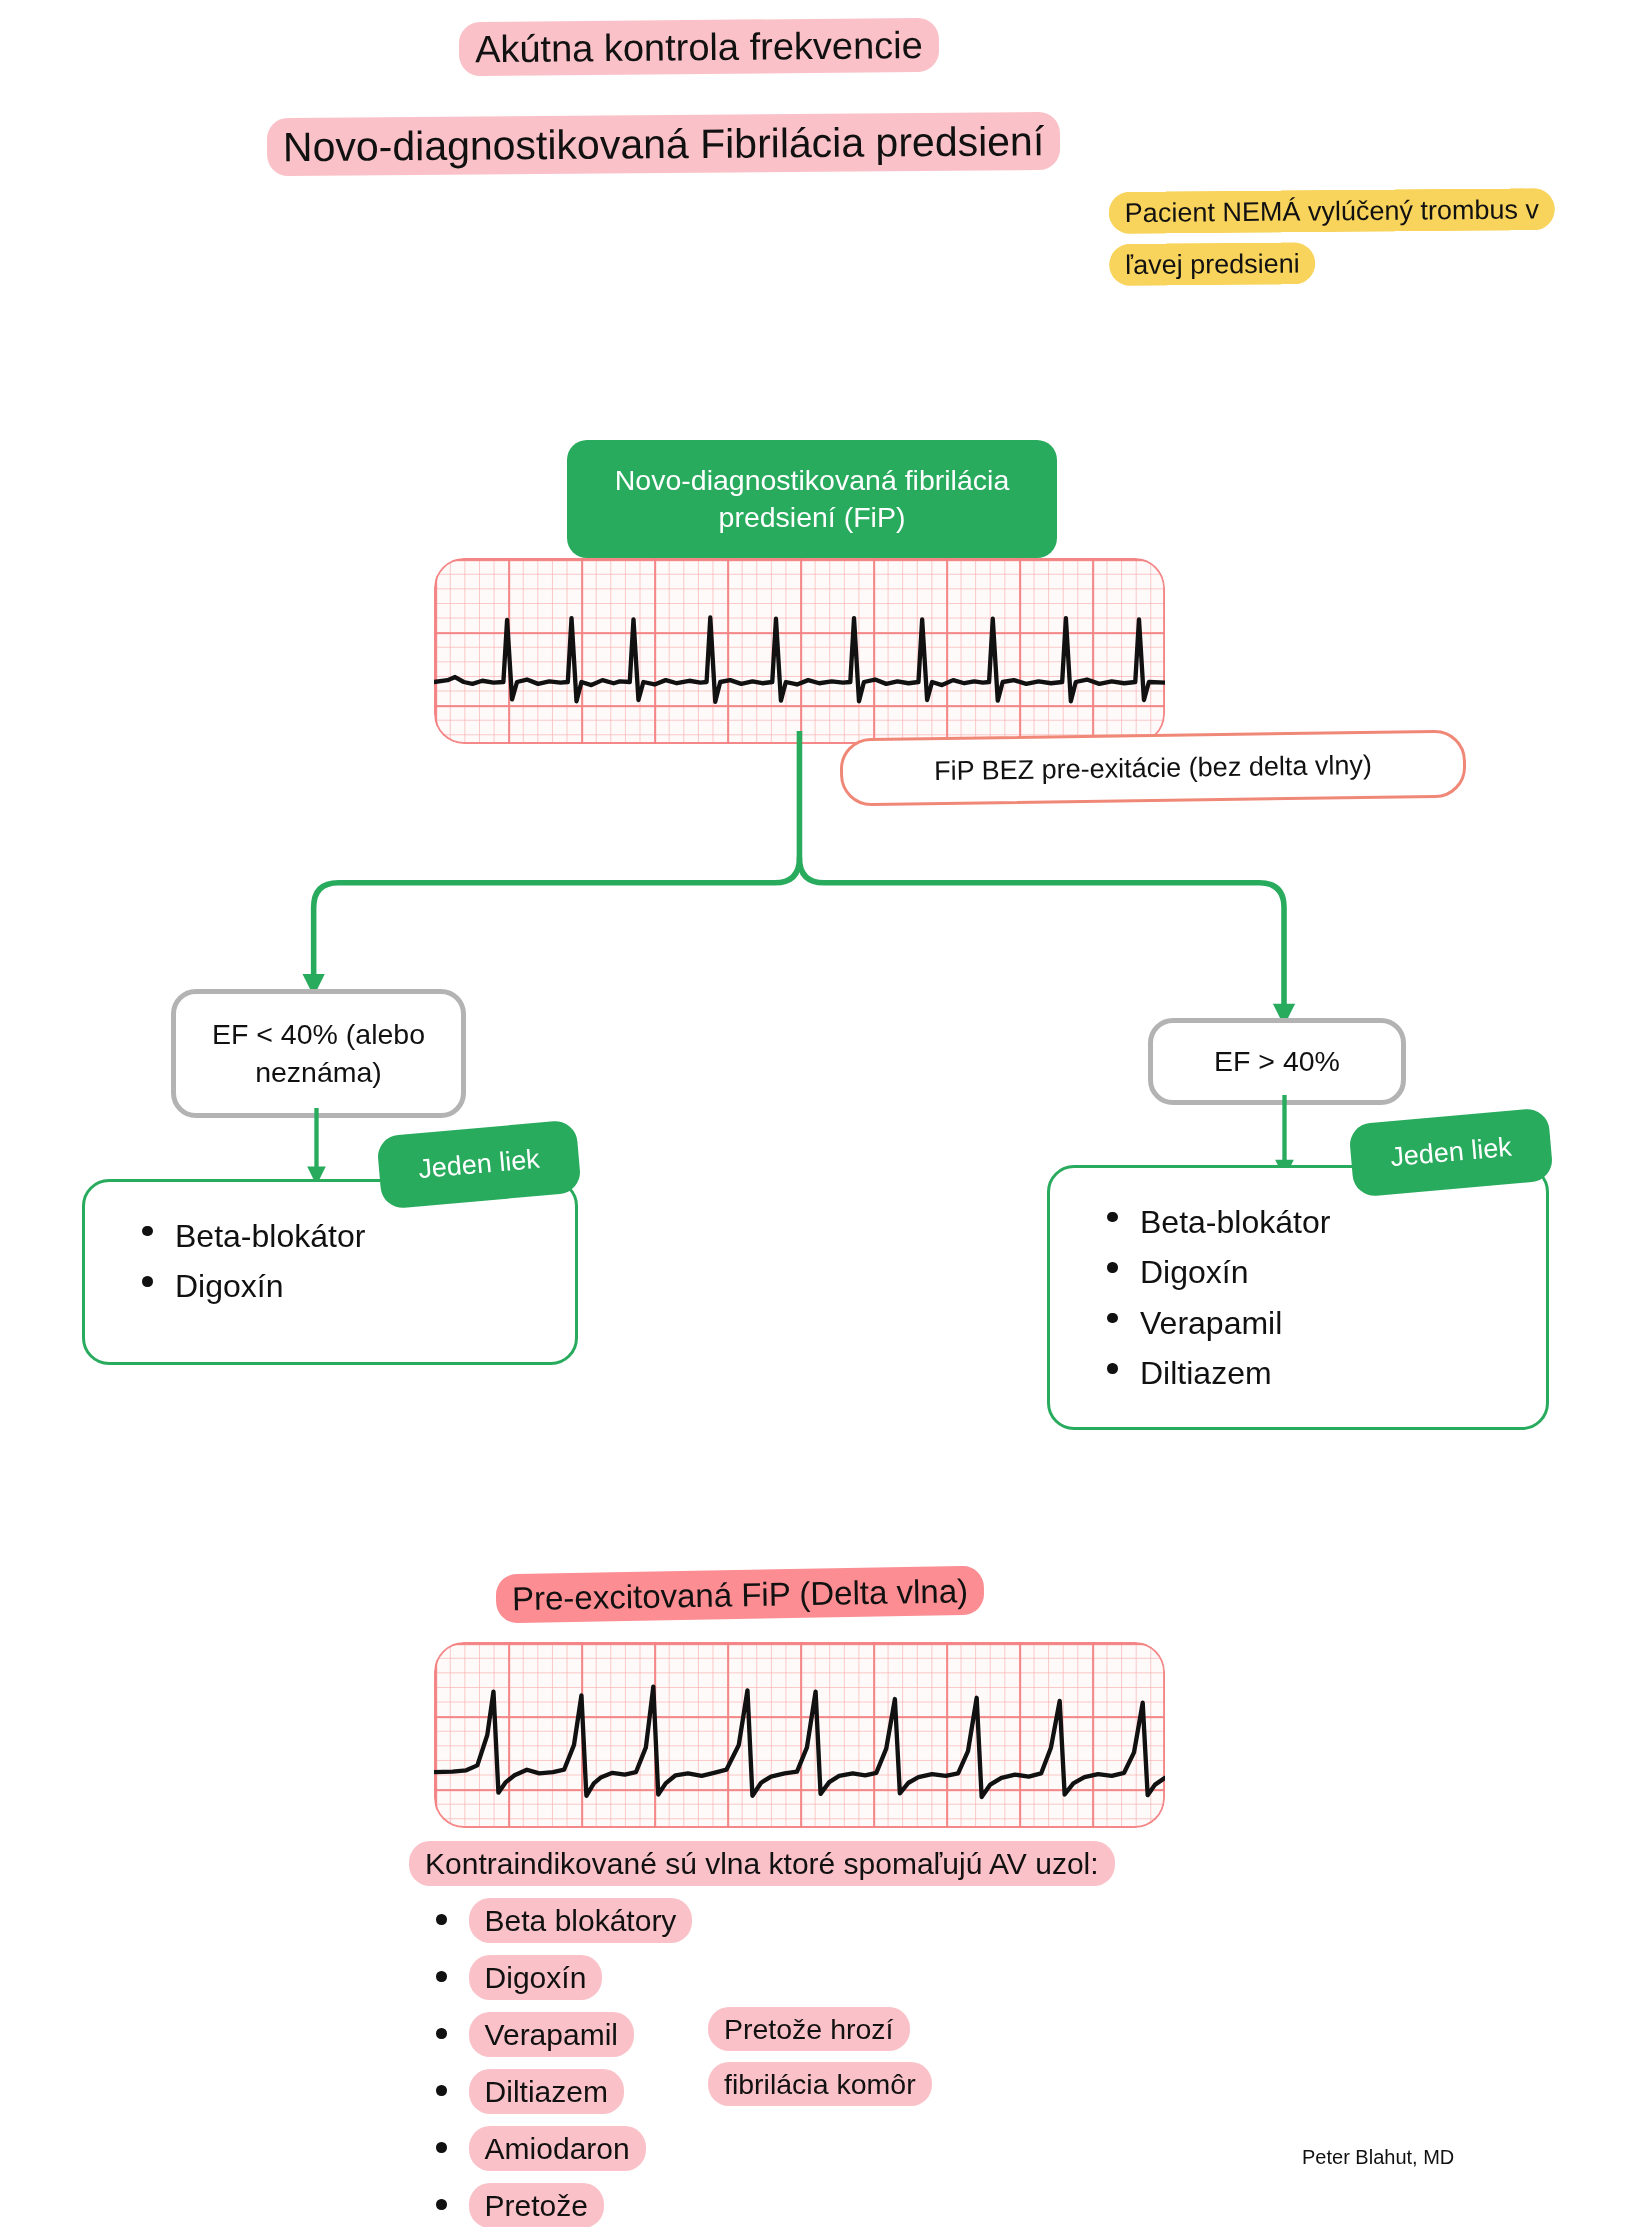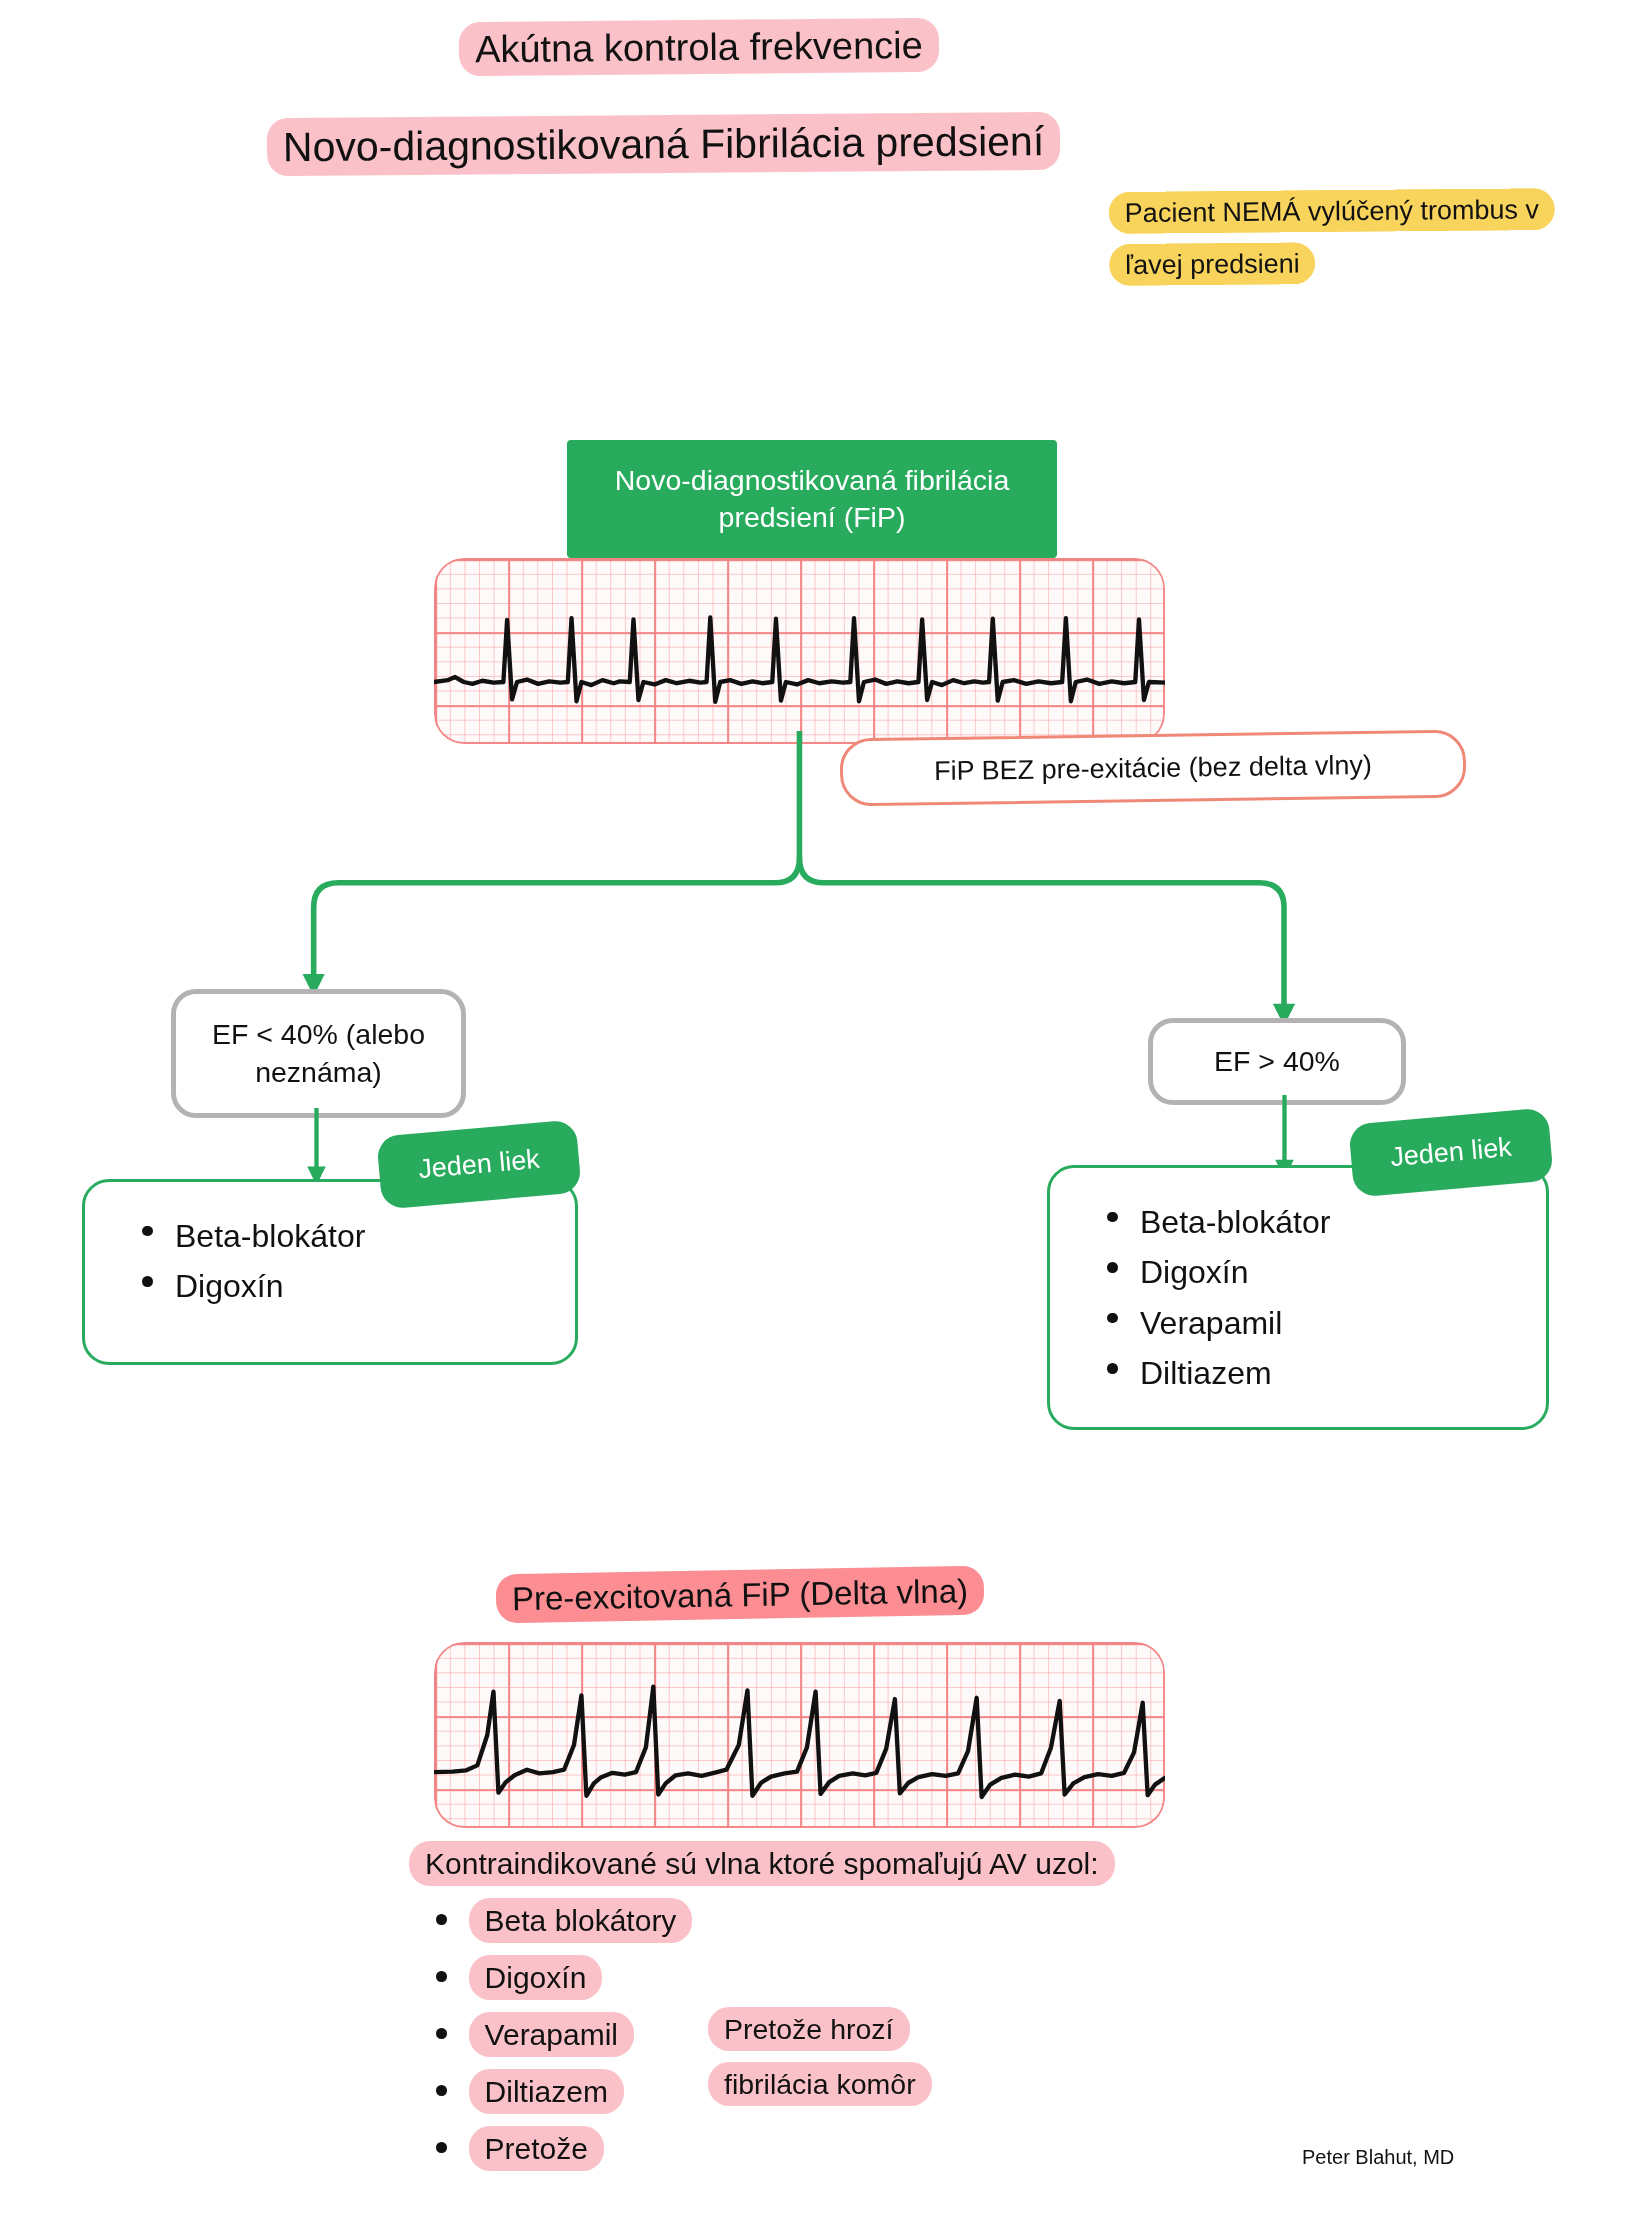--- a/index.html
+++ b/index.html
@@ -23,21 +23,21 @@
   .hl-salmon{background:#fc8d92;}
 
   .title-wrap{line-height:1.72;}
 
   #title-main{left:459px;top:15px;font-size:38px;transform:rotate(-0.55deg);}
   #title-sub{left:267px;top:109px;font-size:41px;transform:rotate(-0.45deg);}
   #callout-thrombus{left:1109px;top:186px;font-size:27px;width:459px;line-height:1.92;transform:rotate(-0.5deg);}
 
   
   .node-green{
-    background:#29ab5e;color:#ffffff;border-radius:4px;
+    background:#29ab5e;color:#ffffff;border-radius:20px;
     display:flex;align-items:center;justify-content:center;
     text-align:center;line-height:1.30;font-size:28.5px;
   }
   #node-newdx{left:567px;top:440px;width:490px;height:118px;}
 
   
   .ecg{
     border-radius:30px;overflow:hidden;background:#fffafa;
     background-image:
       linear-gradient(to right,  rgba(243,130,130,.95) 1.9px, transparent 1.9px),
@@ -218,20 +218,21 @@
   </svg>
 </div>
 
 <div class="abs" id="contraind">
   <div><span class="hl hl-pink lead">Kontraindikované sú vlna ktoré spomaľujú AV uzol:</span></div>
   <ul>
     <li><span class="hl hl-pink">Beta blokátory</span></li>
     <li><span class="hl hl-pink">Digoxín</span></li>
     <li><span class="hl hl-pink">Verapamil</span></li>
     <li><span class="hl hl-pink">Diltiazem</span></li>
+    <li><span class="hl hl-pink">Amiodaron</span></li>
     <li><span class="hl hl-pink">Pretože</span></li>
   </ul>
 </div>
 
 <div class="abs title-wrap" id="why-note">
   <span class="hl hl-pink">Pretože hrozí fibrilácia komôr</span>
 </div>
 
 <div class="abs" id="signature">Peter Blahut, MD</div>
 

